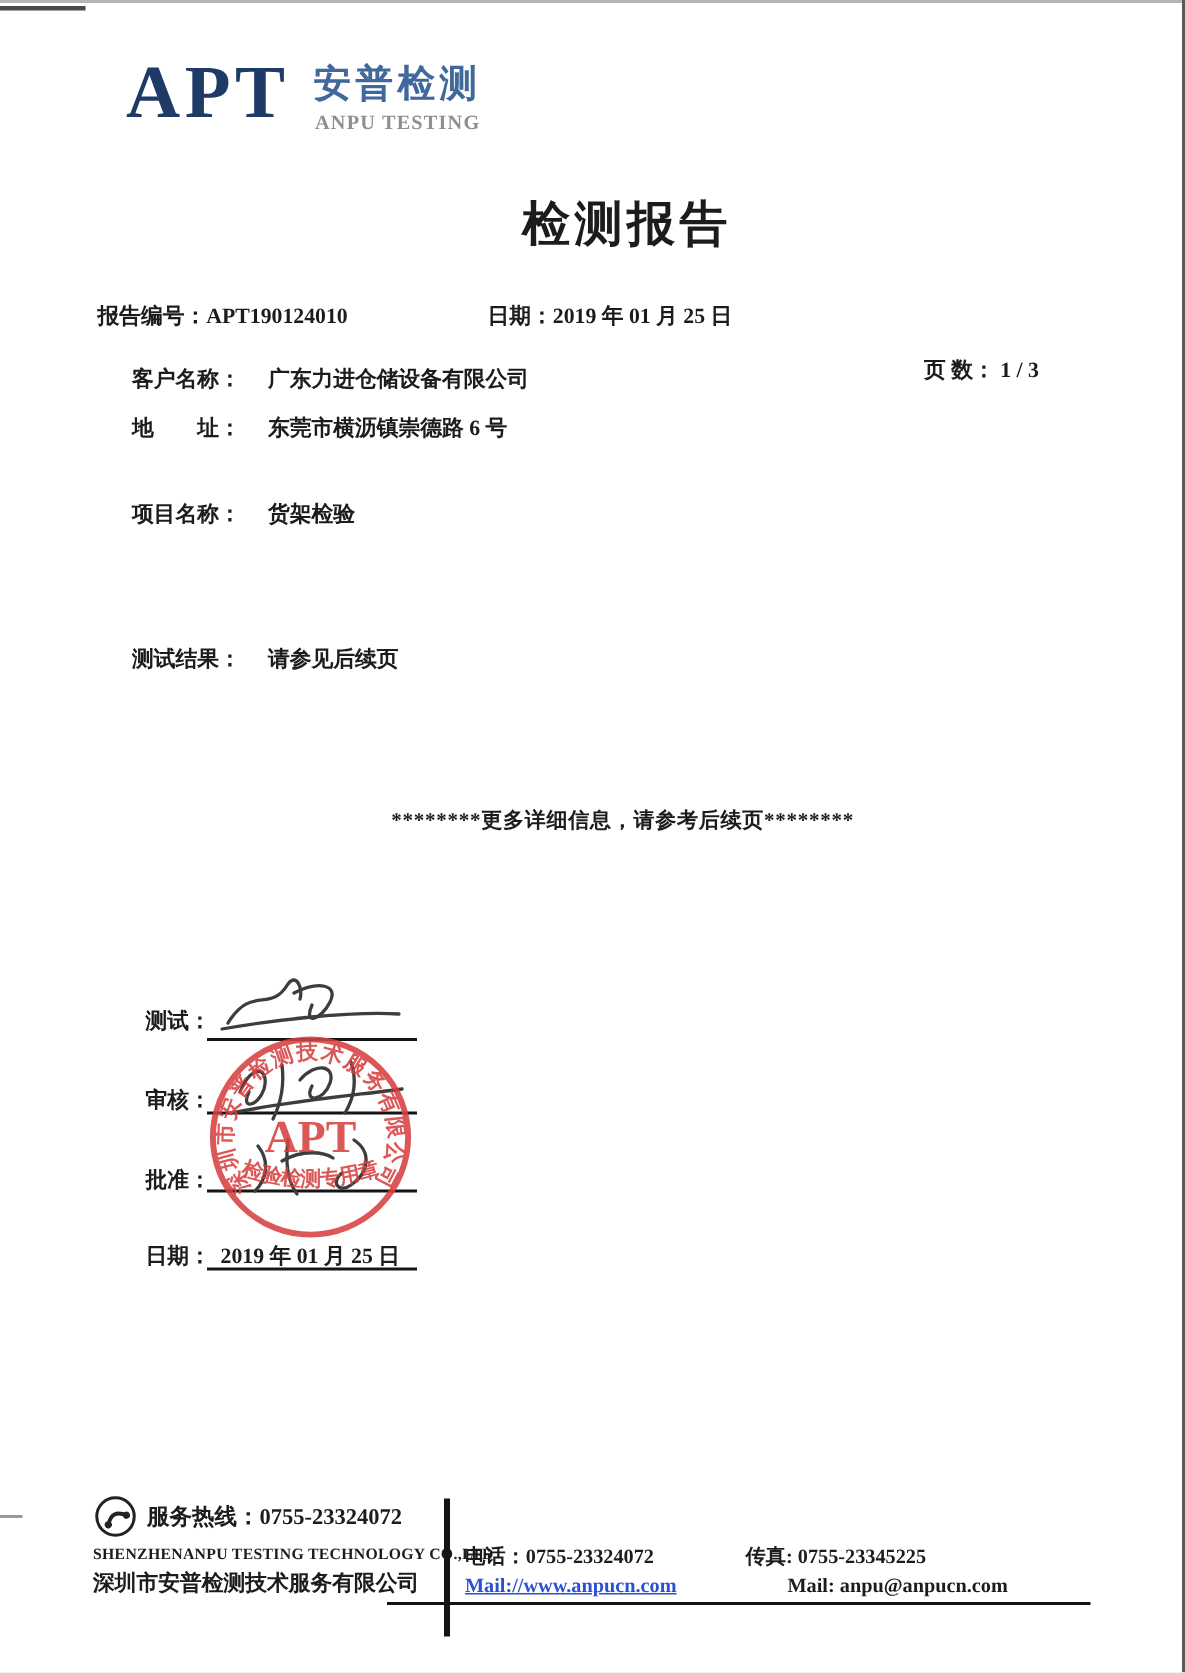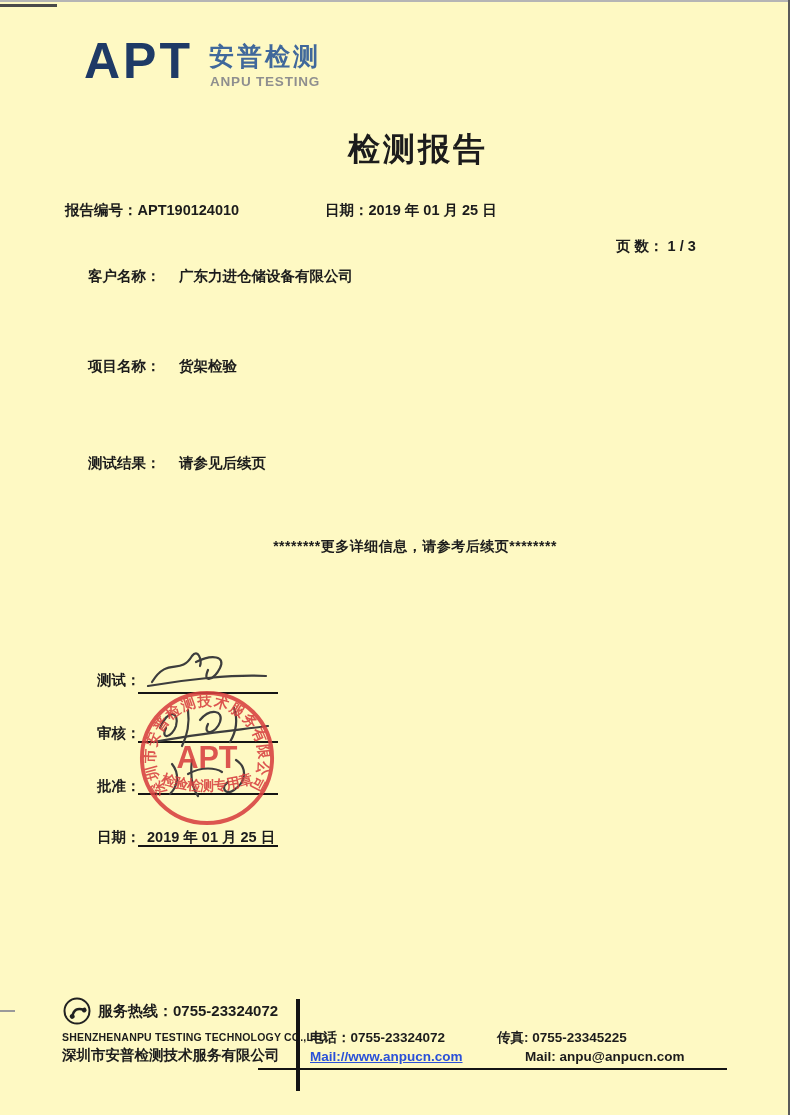--- a/index.html
+++ b/index.html
@@ -1,18 +1,18 @@
 <!DOCTYPE html>
 <html><head>
 <meta charset="utf-8">
 <style>
   html,body{margin:0;padding:0;background:#e8e8e8;}
   #page{
-    position:relative;width:790px;height:1115px;background:#fef9c3;
-    font-family:Liberation Sans, sans-serif;
+    position:relative;width:790px;height:1115px;background:#ffffff;
+    font-family:Liberation Serif, serif;
     color:#1c1c1c;overflow:hidden;margin:0 auto;
   }
   .abs{position:absolute;}
 
   
   .edge-top{left:0;top:0;width:790px;height:2px;background:#b5b5b5;}
   .edge-top-dark{left:0;top:4px;width:57px;height:3px;background:#4a4a4a;}
   .edge-right{right:0;top:0;width:2px;height:1115px;background:#5a5a5a;}
   .edge-left-tick{left:0;top:1010px;width:15px;height:2px;background:#9a9a9a;}
 
@@ -22,21 +22,21 @@
   .logo-en{left:210px;top:75px;font-size:13.5px;font-weight:700;color:#8f8f8f;letter-spacing:0.8px;line-height:1;}
 
   
   .title{left:0;top:128px;width:778px;text-align:center;font-size:32px;font-weight:700;letter-spacing:3px;padding-left:29px;}
 
   
   .info{top:201px;font-size:14.5px;font-weight:700;white-space:nowrap;}
   .info1{left:65px;} .info2{left:325px;} .info3{left:616px;margin-top:36px;}
 
   
-  .field-row{position:absolute;left:88px;font-size:14.5px;font-weight:700;white-space:nowrap;margin-top:24px;}
+  .field-row{position:absolute;left:88px;font-size:14.5px;font-weight:700;white-space:nowrap;}
   .flabel{display:inline-block;width:87px;}
   .fvalue{display:inline-block;}
 
   
   .note{left:0;top:538px;width:778px;text-align:center;font-size:14px;font-weight:700;letter-spacing:0.5px;padding-left:26px;}
 
   
   .sig-label{position:absolute;left:97px;font-size:14.5px;font-weight:700;}
   .sig-line{position:absolute;left:138px;width:140px;height:2px;background:#151515;}
   .sig-date{position:absolute;left:147px;font-size:14.5px;font-weight:700;white-space:nowrap;}
@@ -73,20 +73,24 @@
 
   <div class="abs title">检测报告</div>
 
   <div class="abs info info1"><span>报告编号：</span><span>APT190124010</span></div>
   <div class="abs info info2"><span>日期：</span><span>2019 年 01 月 25 日</span></div>
   <div class="abs info info3"><span>页 数：</span>&nbsp;<span>1 / 3</span></div>
 
   <div class="field-row" style="top:243px">
     <span class="flabel">客户名称：</span>
     <span class="fvalue">广东力进仓储设备有限公司</span>
+  </div>
+  <div class="field-row" style="top:276px">
+    <span class="flabel">地　　址：</span>
+    <span class="fvalue">东莞市横沥镇崇德路 6 号</span>
   </div>
   <div class="field-row" style="top:333px">
     <span class="flabel">项目名称：</span>
     <span class="fvalue">货架检验</span>
   </div>
   <div class="field-row" style="top:430px">
     <span class="flabel">测试结果：</span>
     <span class="fvalue">请参见后续页</span>
   </div>
 

